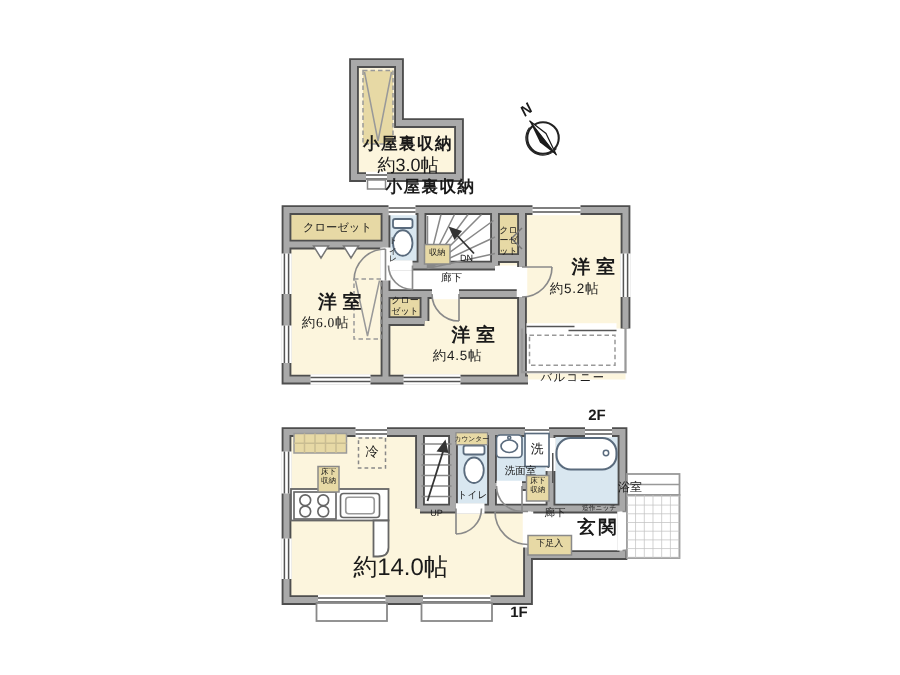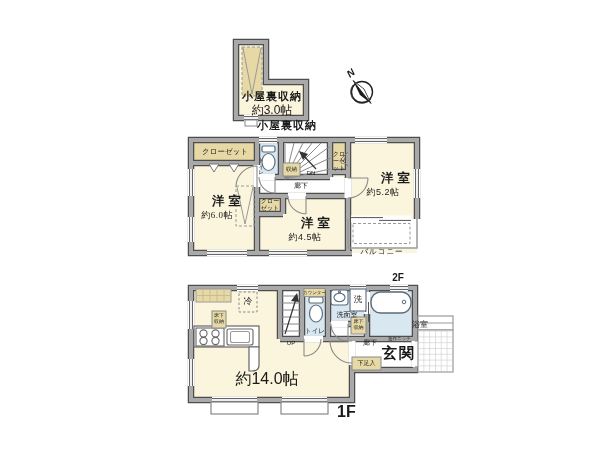--- a/index.html
+++ b/index.html
@@ -227,17 +227,17 @@
 <div class="lbl wrap" style="left:213.5px;top:313px;width:11px;font-size:5px;">床下収納</div>
 <div class="lbl" style="left:282px;top:340px;width:18px;font-size:6px;">UP</div>
 <div class="lbl" style="left:302px;top:290px;width:25px;font-size:4.5px;">カウンター</div>
 <div class="lbl" style="left:302px;top:327px;width:26px;font-size:6.5px;">トイレ</div>
 <div class="lbl" style="left:327px;top:311px;width:40px;font-size:7px;">洗面室</div>
 <div class="lbl" style="left:350px;top:294px;width:16px;font-size:8.5px;">洗</div>
 <div class="lbl" style="left:370px;top:320px;width:44px;font-size:8px;margin-left:28px;">浴室</div>
 <div class="lbl wrap" style="left:353px;top:319px;width:11px;font-size:5px;">床下収納</div>
 <div class="lbl" style="left:356px;top:339px;width:28px;font-size:7px;">廊下</div>
 <div class="lbl" style="left:383px;top:335.5px;width:33px;font-size:4.5px;">造作ニッチ</div>
-<div class="lbl b" style="left:382px;top:344px;width:34px;font-size:15px;letter-spacing:2px;">玄関</div>
+<div class="lbl b" style="left:382px;top:344px;width:34px;font-size:12px;letter-spacing:2px;">玄関</div>
 <div class="lbl" style="left:353px;top:360px;width:27px;font-size:6px;">下足入</div>
-<div class="lbl b" style="left:337px;top:403px;width:18px;font-size:16px;">1F</div>
+<div class="lbl b" style="left:337px;top:403px;width:18px;font-size:10px;">1F</div>
 
 </div>
 
 </body></html>

